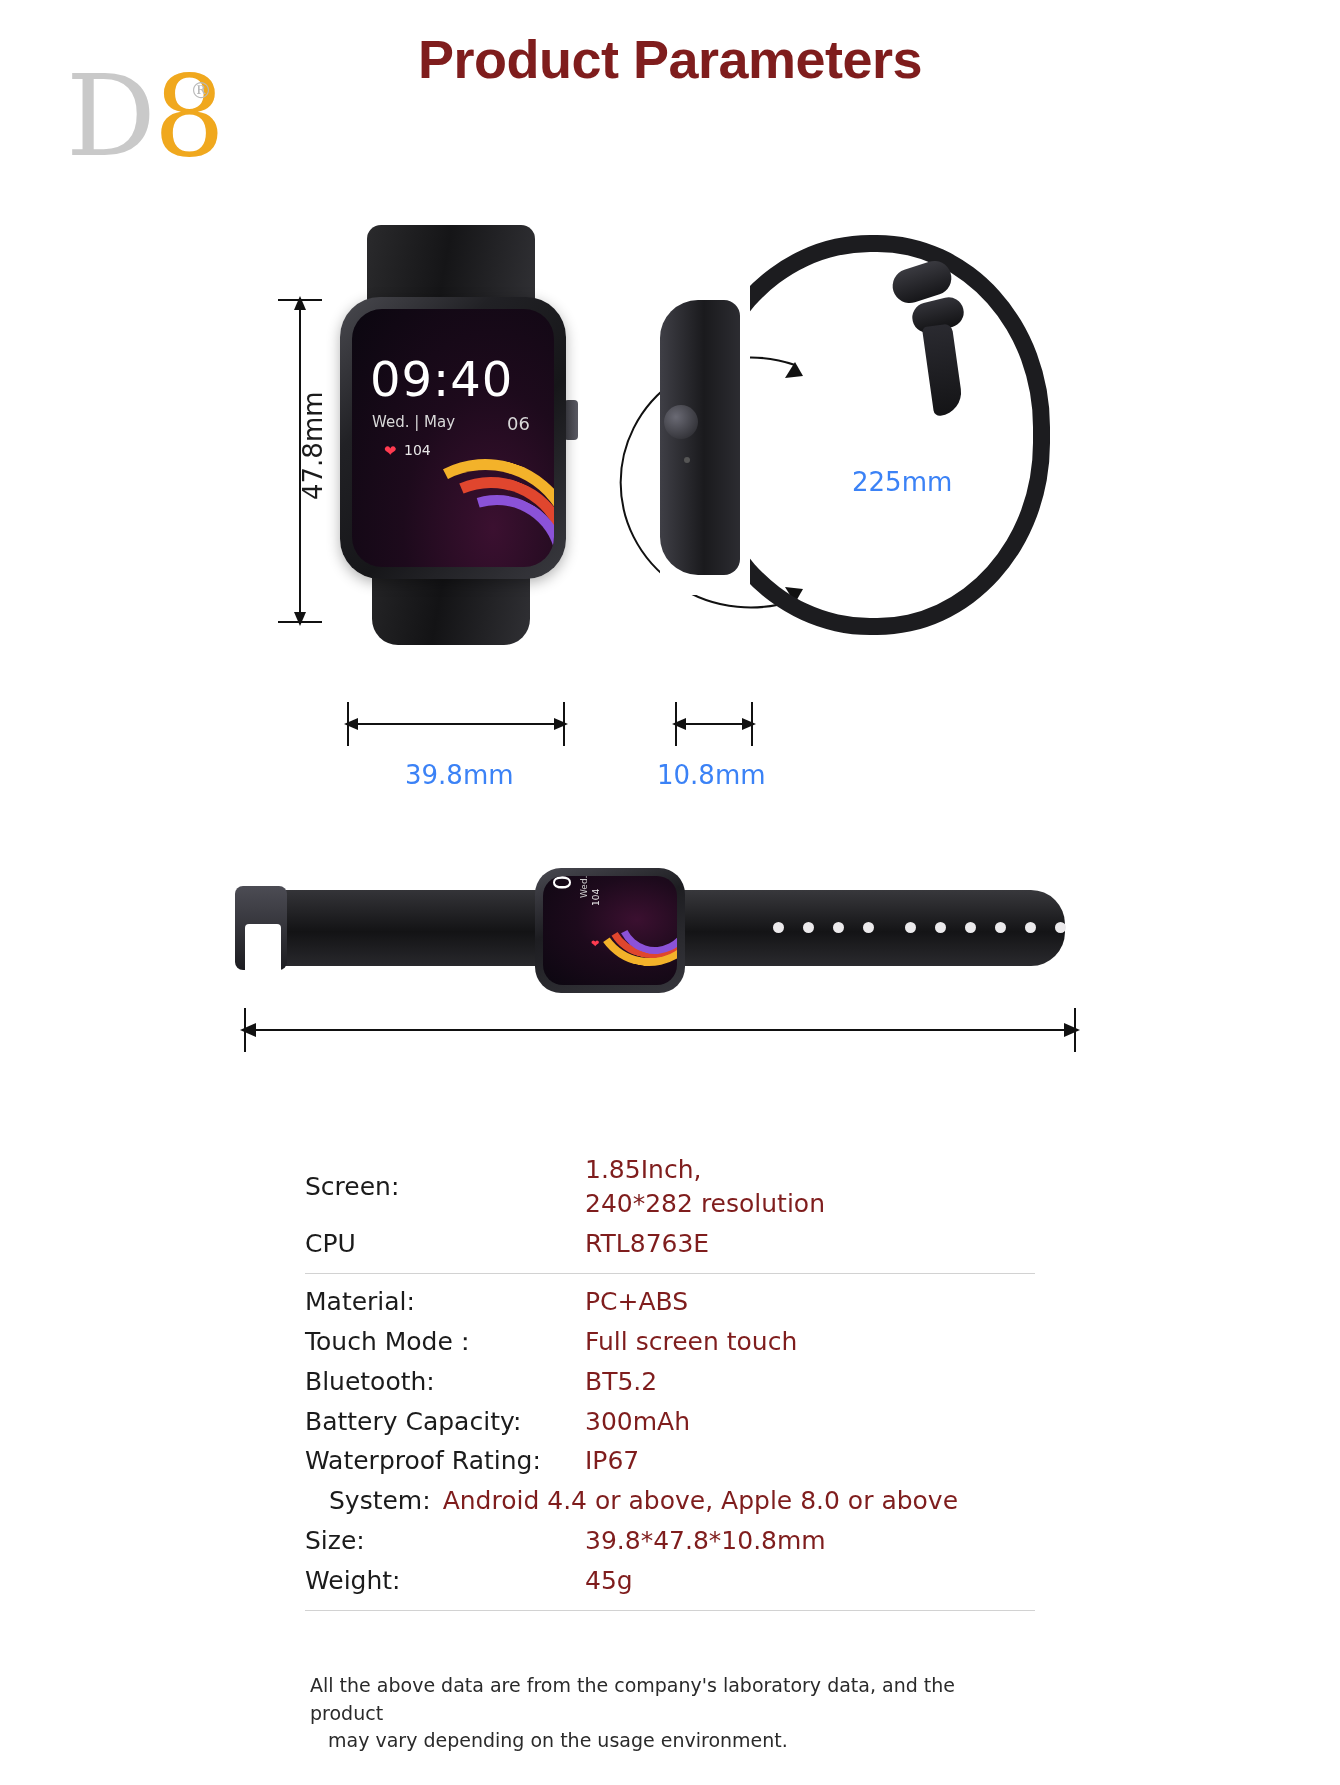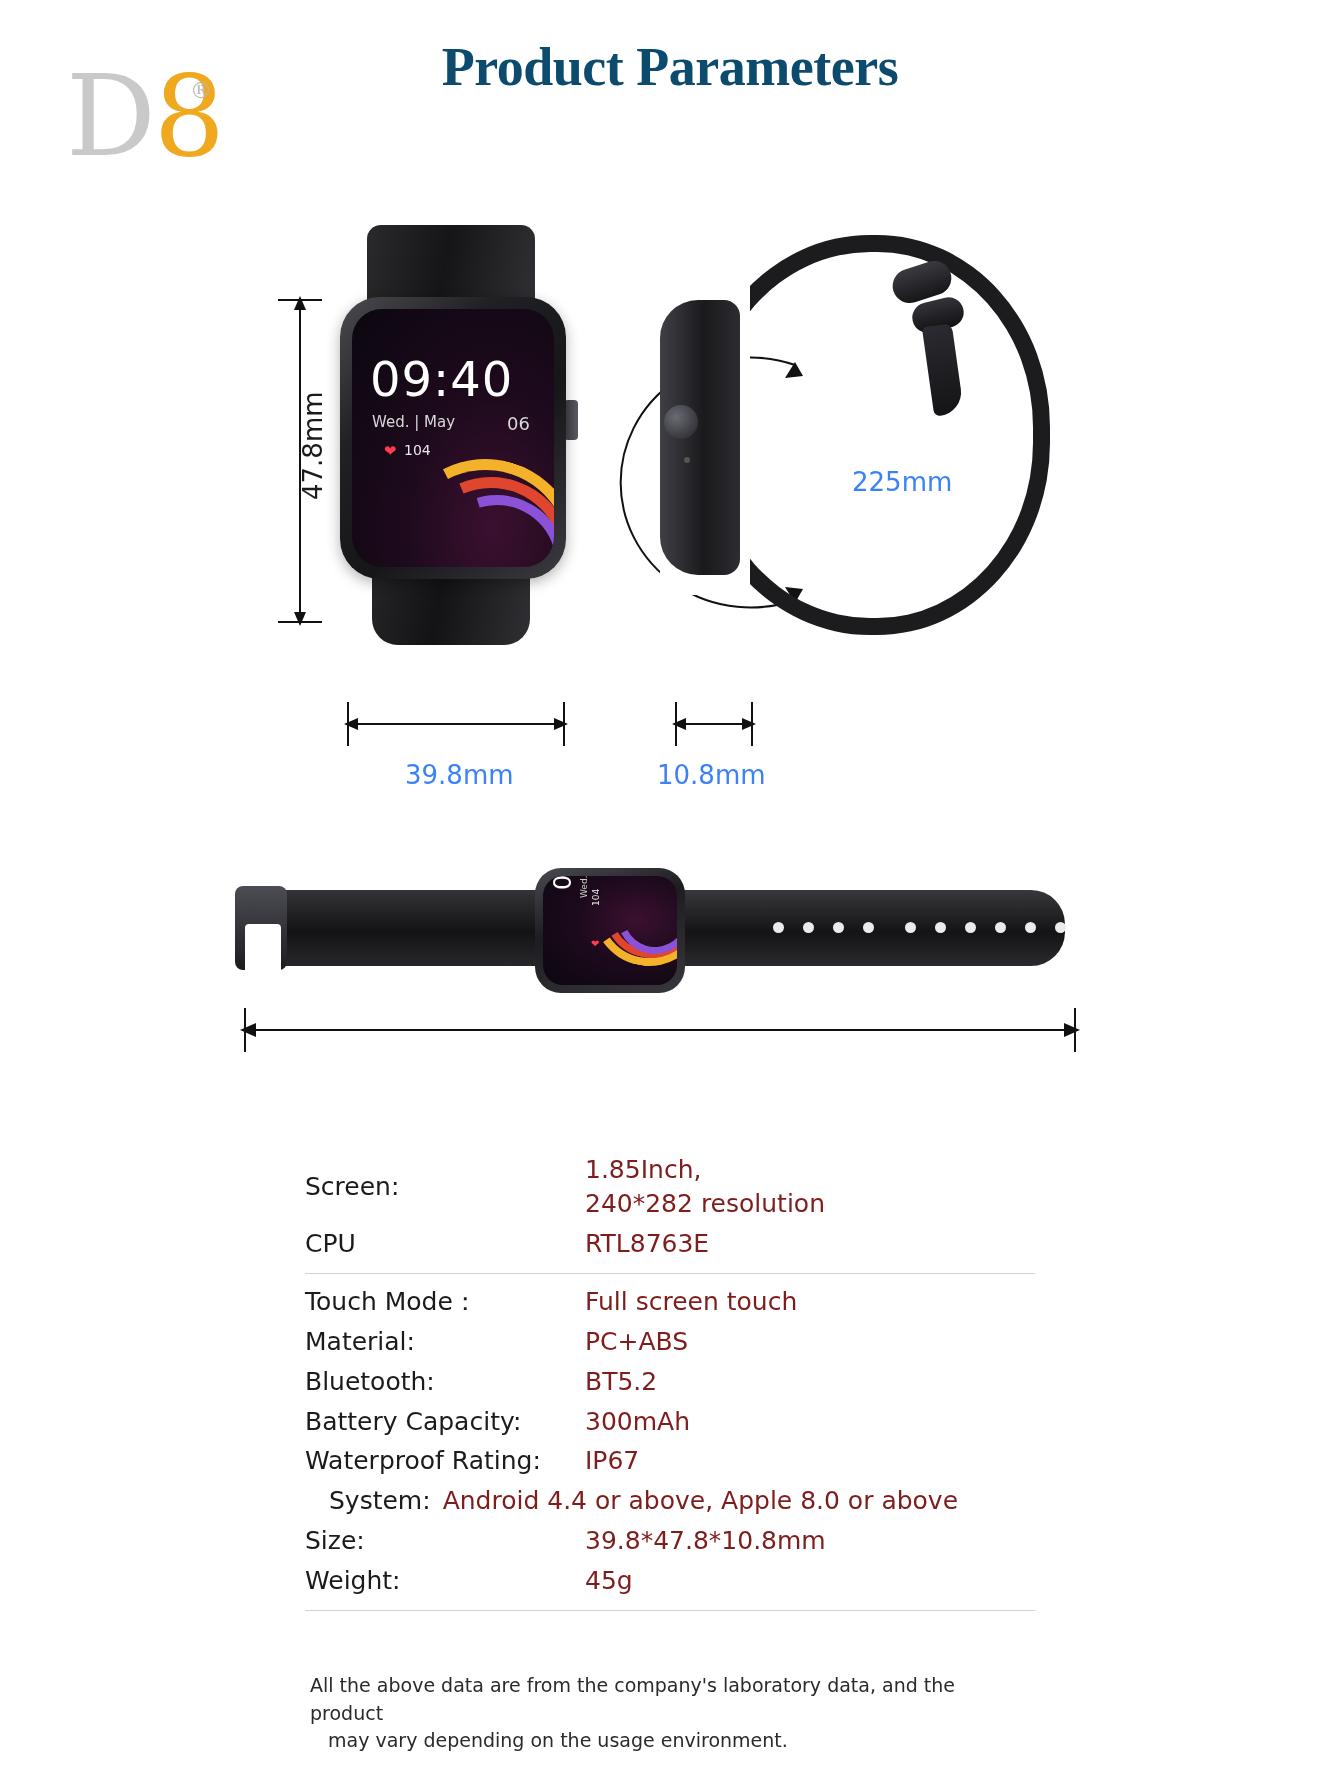--- a/index.html
+++ b/index.html
@@ -46,28 +46,28 @@
     top: 40px;
     font-size: 22px;
     color: #b9b9b9;
     font-family: "DejaVu Serif", serif;
   }
 
   
   .title {
     position: absolute;
     left: 0;
-    top: 36px;
+    top: 28px;
     width: 1340px;
     text-align: center;
     font-size: 54px;
     font-weight: bold;
     letter-spacing: -0.5px;
-    color: #0c4a6e;
-    font-family: Liberation Serif, serif;
+    color: #7f1d1d;
+    font-family: Liberation Sans, sans-serif;
   }
 
   
   .dim-label {
     position: absolute;
     font-size: 26px;
     color: #3b82f6;
   }
   .dim-vert {
     position: absolute;
@@ -558,27 +558,27 @@
     </div>
 
     <div class="spec-row">
       <div class="spec-key">CPU</div>
       <div class="spec-val">RTL8763E</div>
     </div>
 
     <div class="divider"></div>
 
     <div class="spec-row">
+      <div class="spec-key">Material:</div>
+      <div class="spec-val">PC+ABS</div>
+    </div>
+
+    <div class="spec-row">
       <div class="spec-key">Touch Mode：</div>
       <div class="spec-val">Full screen touch</div>
-    </div>
-
-    <div class="spec-row">
-      <div class="spec-key">Material:</div>
-      <div class="spec-val">PC+ABS</div>
     </div>
 
     <div class="spec-row">
       <div class="spec-key">Bluetooth:</div>
       <div class="spec-val">BT5.2</div>
     </div>
 
     <div class="spec-row">
       <div class="spec-key">Battery Capacity:</div>
       <div class="spec-val">300mAh</div>

